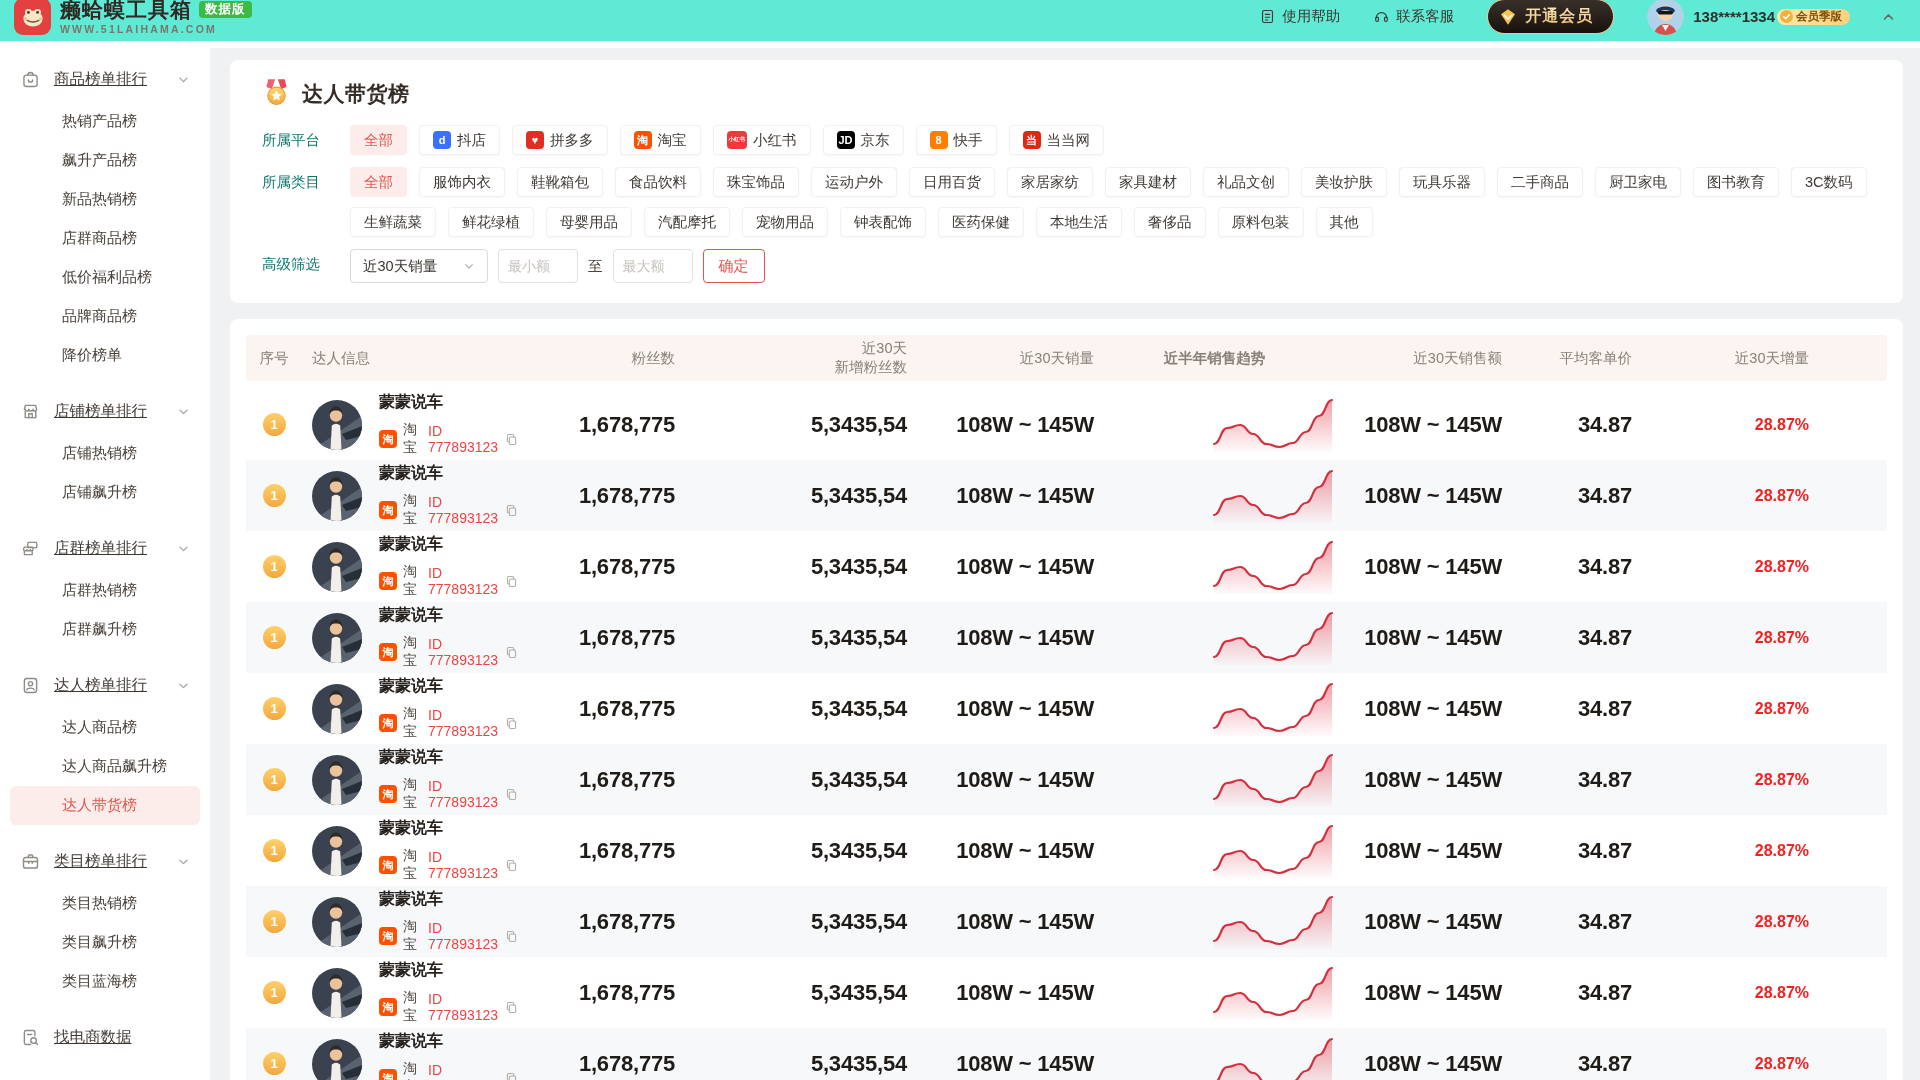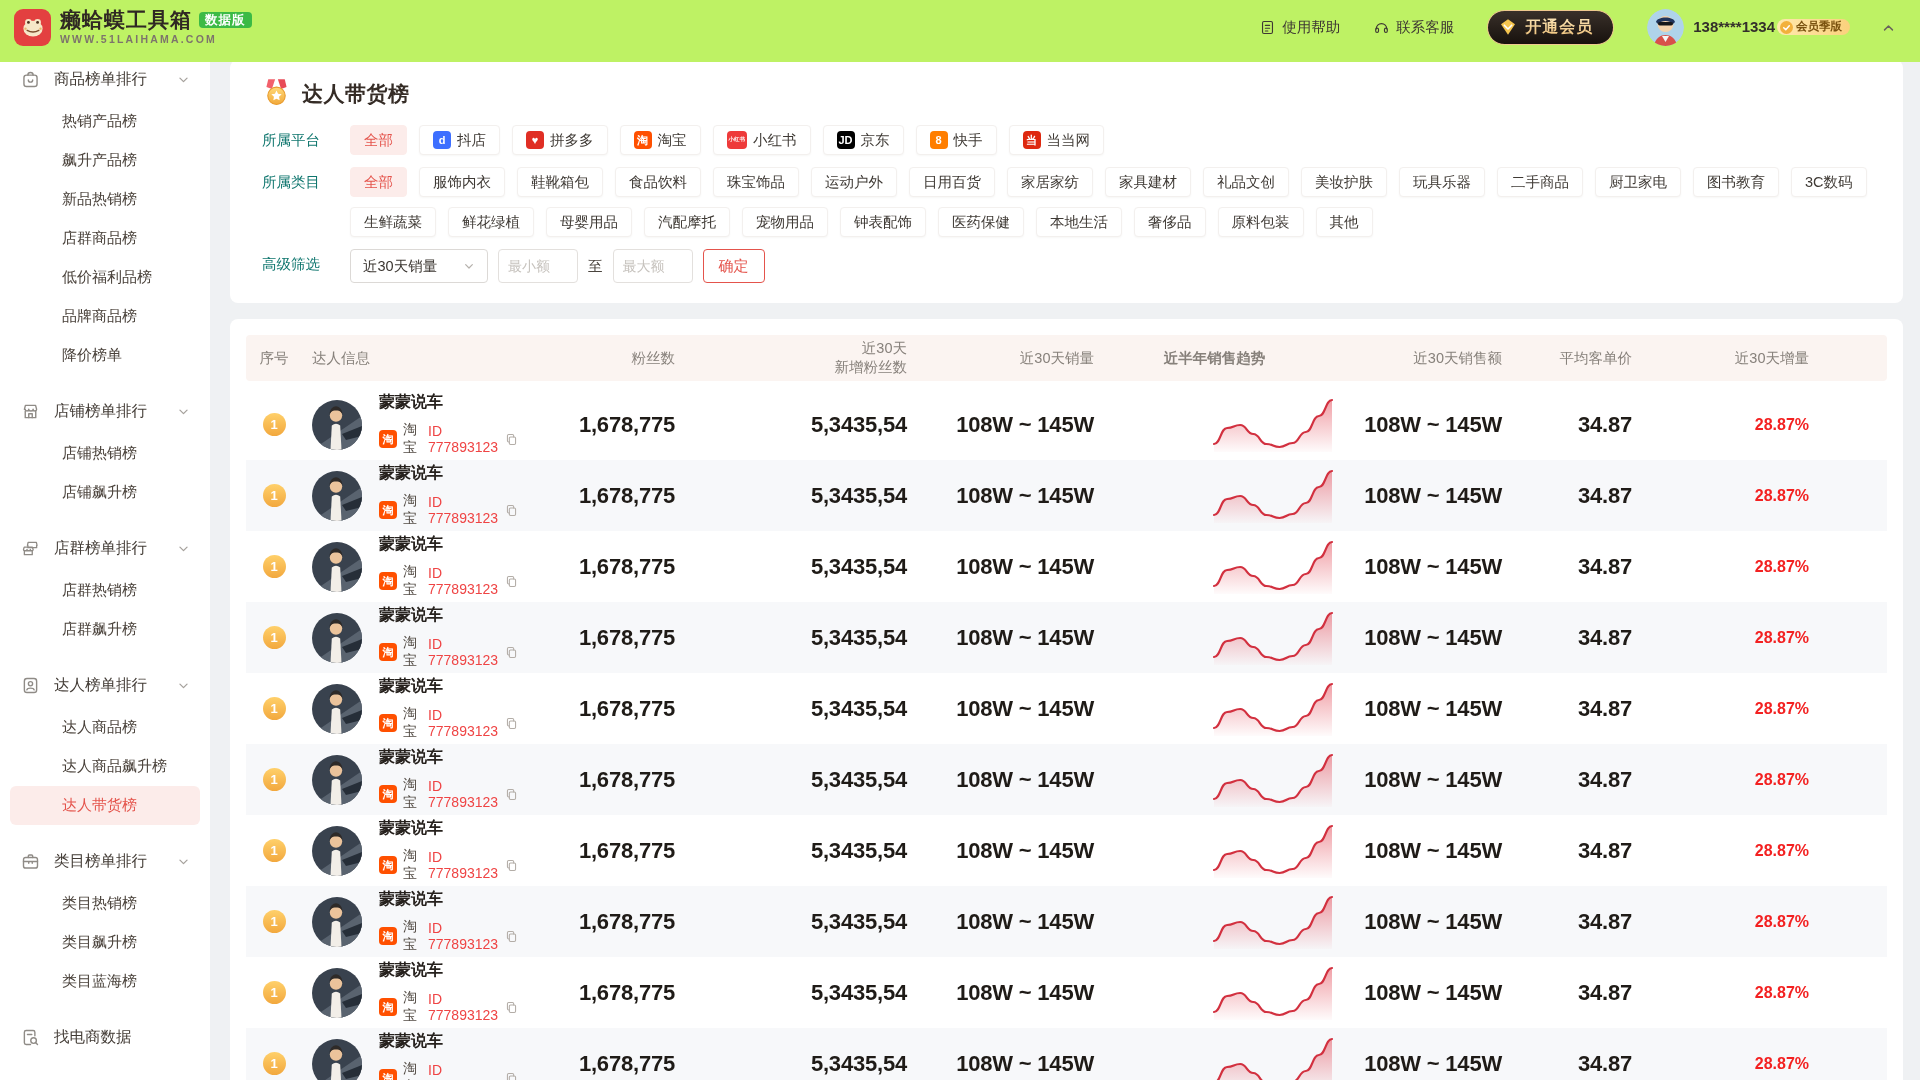--- a/index.html
+++ b/index.html
@@ -7,21 +7,21 @@
     --rank-gold:#F5B94A; --header-band:#FBF4F1; --zebra:#F7F8FA; --page-bg:#EFF1F3;
     --green:#3CBA45; --vip-gold:#EFC98F; --vip-dark:#211A14;
   }
   *{margin:0;padding:0;box-sizing:border-box;}
   html,body{width:1920px;height:1080px;overflow:hidden;background:#fff;
     font-family:"Liberation Sans","DejaVu Sans",sans-serif;color:#3C3631;}
   svg{display:block}
   .defs{position:absolute;width:0;height:0;overflow:hidden}
 
   
-  .topbar{position:fixed;top:0;left:0;width:1920px;height:62px;background:#bef264;
+  .topbar{position:fixed;top:0;left:0;width:1920px;height:41px;background:#5eead4;
     display:flex;align-items:center;padding:0 22px 8px 14px;z-index:20;}
   .logo-wrap{display:flex;align-items:center;gap:9px;}
   .app-icon{width:37px;height:37px;border-radius:9px;background:#E34040;display:flex;align-items:center;justify-content:center;}
   .brand-col{display:flex;flex-direction:column;line-height:1;}
   .brand-top{display:flex;align-items:center;gap:7px;}
   .brand-title{font-size:21px;font-weight:800;color:#2F2823;letter-spacing:1px;}
   .brand-badge{background:var(--green);color:#fff;font-size:12.5px;font-weight:700;
     padding:2px 6px;border-radius:4px;letter-spacing:1px;}
   .brand-url{font-size:10.5px;font-weight:700;color:#7D746C;letter-spacing:2.2px;margin-top:4px;}
   .topbar-right{margin-left:auto;display:flex;align-items:center;gap:33px;}
@@ -35,21 +35,21 @@
   .user-wrap{display:flex;align-items:center;gap:9px;}
   .avatar{width:37px;height:37px;border-radius:50%;overflow:hidden;flex:none;cursor:pointer;}
   .user-col{display:flex;flex-direction:row;align-items:flex-start;gap:2px;line-height:1;}
   .user-phone{font-size:15px;color:#332F2B;font-weight:600;}
   .member-badge{display:flex;align-items:center;gap:3px;background:linear-gradient(90deg,#FFE9AE,#FBD17C);
     border-radius:9px;padding:1.5px 8px 1.5px 3px;font-size:11.5px;font-weight:700;color:#7A520F;}
   .collapse{margin-left:-4px;cursor:pointer;}
 
   
   .sidebar{position:fixed;left:0;top:48px;width:210px;height:calc(100% - 48px);background:#fff;padding-top:8px;}
-  .nav-group-header{height:46px;display:flex;align-items:center;padding:0 18px 0 20px;cursor:pointer;}
+  .nav-group-header{height:46px;display:flex;align-items:center;padding:0 18px 0 20px;cursor:pointer;text-decoration:underline;}
   .nav-group-header svg.gicon{stroke:#8F8B86;flex:none;}
   .nav-group-label{font-size:15.5px;color:#423B35;margin-left:13px;font-weight:500;}
   .nav-chevron{margin-left:auto;stroke:#A5A19C;}
   .nav-item{height:39px;display:flex;align-items:center;padding-left:52px;font-size:15px;color:#4A423B;cursor:pointer;border-radius:6px;margin:0 10px;}
   .nav-item.active{background:var(--accent-soft);color:var(--accent);}
   .nav-group{margin-bottom:13px;}
 
   
   .main{position:fixed;left:210px;top:48px;width:1710px;height:1032px;background:var(--page-bg);
     padding:12px 17px 0 20px;overflow:hidden;}

